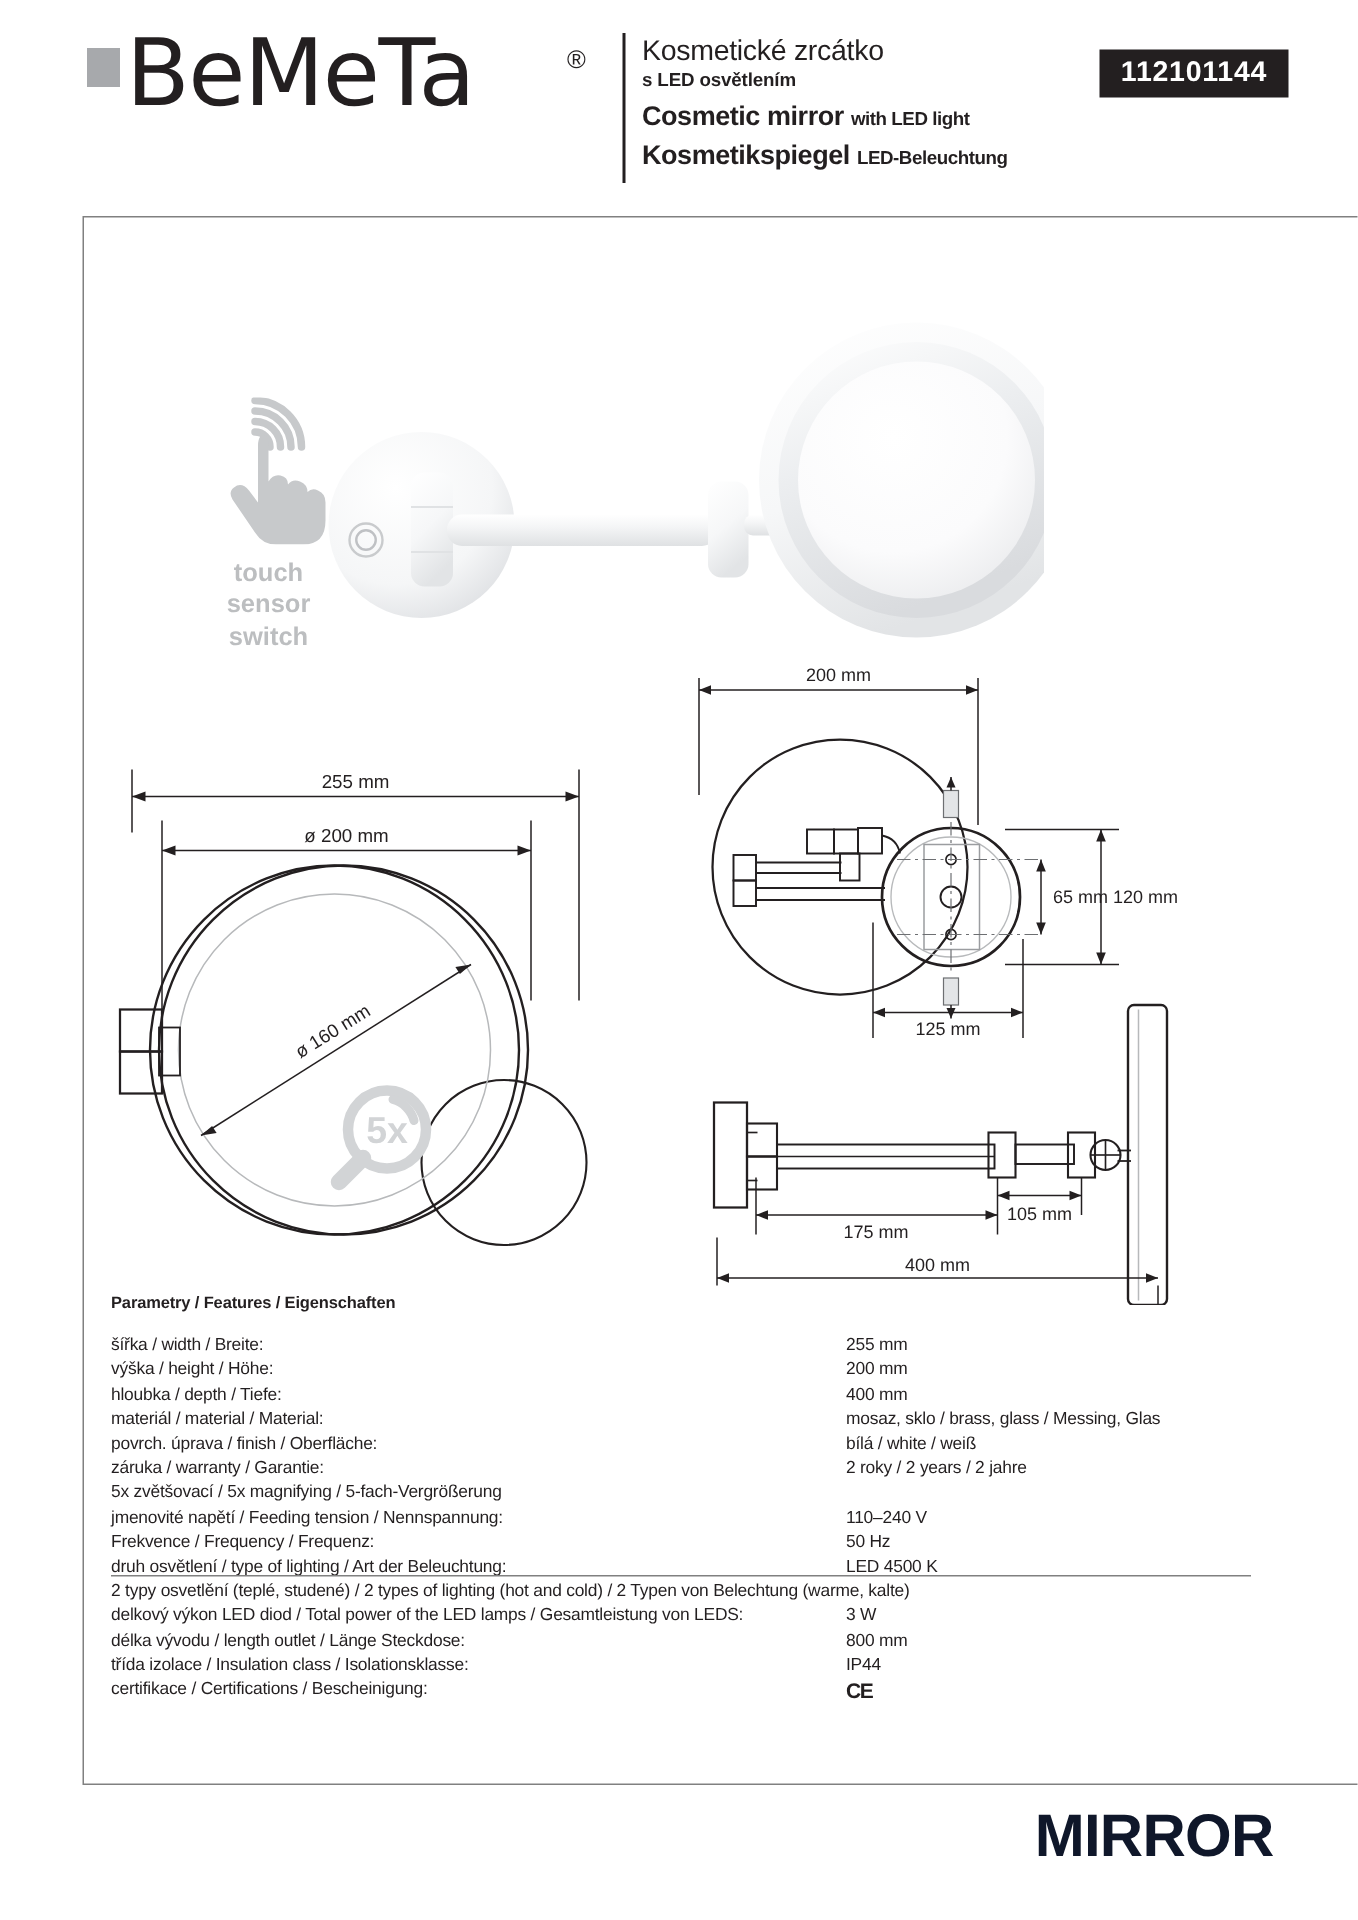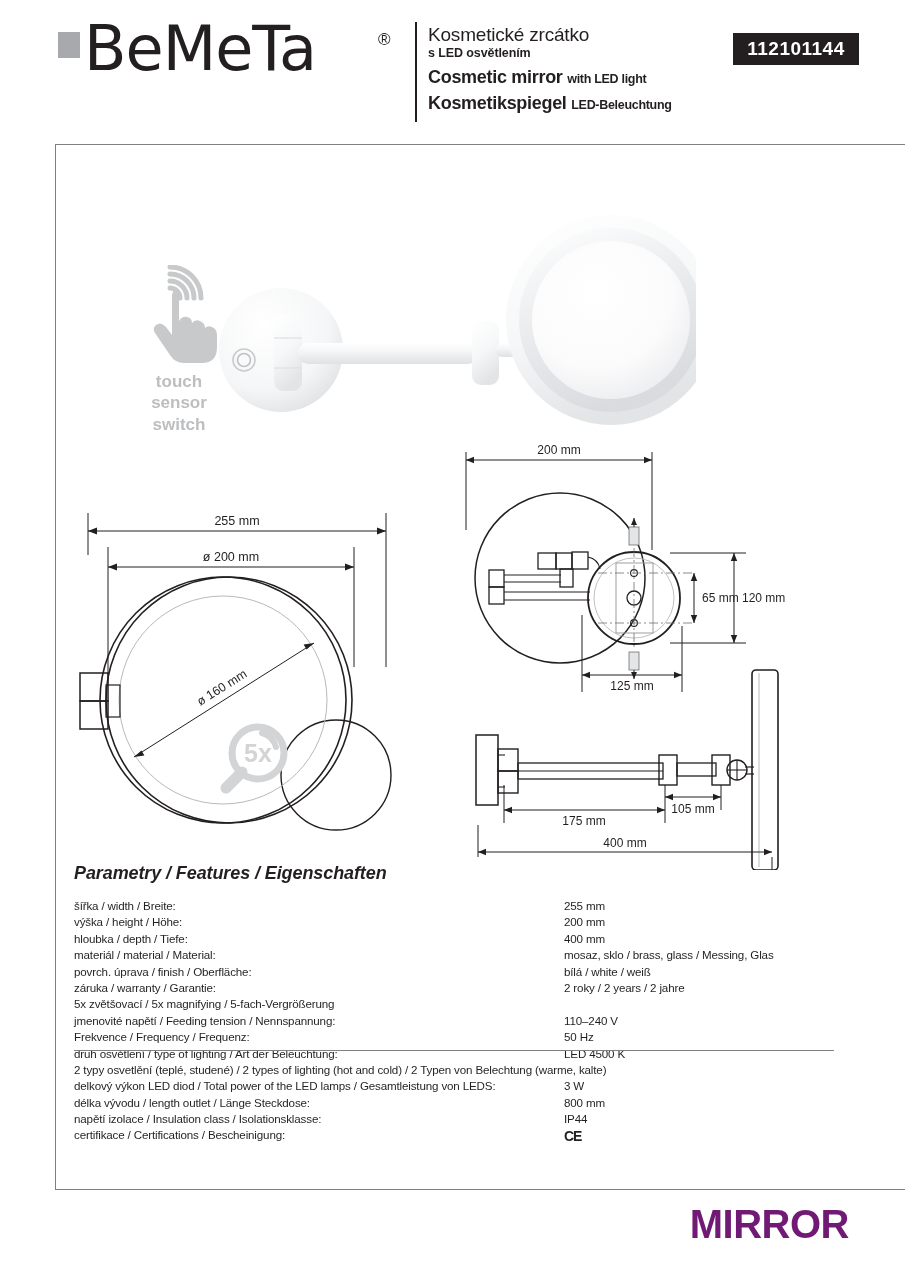--- a/index.html
+++ b/index.html
@@ -68,36 +68,36 @@
   .photo { position: absolute; left: 140px; top: 30px; width: 500px; height: 280px; }
 
   
   .dwg { position: absolute; }
   .dwg-front { left: 10px; top: 350px; width: 390px; height: 360px; }
   .dwg-plate { left: 400px; top: 285px; width: 390px; height: 280px; }
   .dwg-side  { left: 400px; top: 500px; width: 390px; height: 225px; }
 
   
   .spec { position: absolute; left: 18px; top: 718px; width: 760px; }
-  .spec-head { font-size: 18px; font-weight: bold; margin-bottom: 15px; letter-spacing: -0.1px; font-style: italic; }
+  .spec-head { font-size: 11px; font-weight: bold; margin-bottom: 15px; letter-spacing: -0.1px; }
   .spec-row { position: relative; height: 16.4px; font-size: 11.6px; letter-spacing: -0.15px; }
   .spec-row .lbl { position: absolute; left: 0; top: 0; white-space: nowrap; }
   .spec-row .val { position: absolute; left: 490px; top: 0; white-space: nowrap; }
   .ce-glyph { font-size: 14px; font-weight: bold; letter-spacing: -1px; }
 
   .spec-rule {
     position: absolute; left: 18px; top: 905px;
     width: 760px; height: 1px; background: #808080;
   }
 
   
   .footer-word {
     position: absolute; right: 56px; top: 1202px;
     font-size: 40px; font-weight: bold; letter-spacing: -0.5px;
-    color: #701a75;
+    color: #0f172a;
   }
 </style>
 </head>
 <body>
 
 <div class="page">
 
   <div class="header">
 
     <div class="logo-wrap">
@@ -398,21 +398,21 @@
           </div>
           <div class="spec-row">
             <span class="lbl">delkový výkon LED diod / Total power of the LED lamps / Gesamtleistung von LEDS:</span>
             <span class="val">3 W</span>
           </div>
           <div class="spec-row">
             <span class="lbl">délka vývodu / length outlet / Länge Steckdose:</span>
             <span class="val">800 mm</span>
           </div>
           <div class="spec-row">
-            <span class="lbl">napětí izolace / Insulation class / Isolationsklasse:</span>
+            <span class="lbl">třída izolace / Insulation class / Isolationsklasse:</span>
             <span class="val">IP44</span>
           </div>
           <div class="spec-row">
             <span class="lbl">certifikace / Certifications / Bescheinigung:</span>
             <span class="val ce-glyph">CE</span>
           </div>
         </div>
     </div>
 
     <div class="spec-rule"></div>

